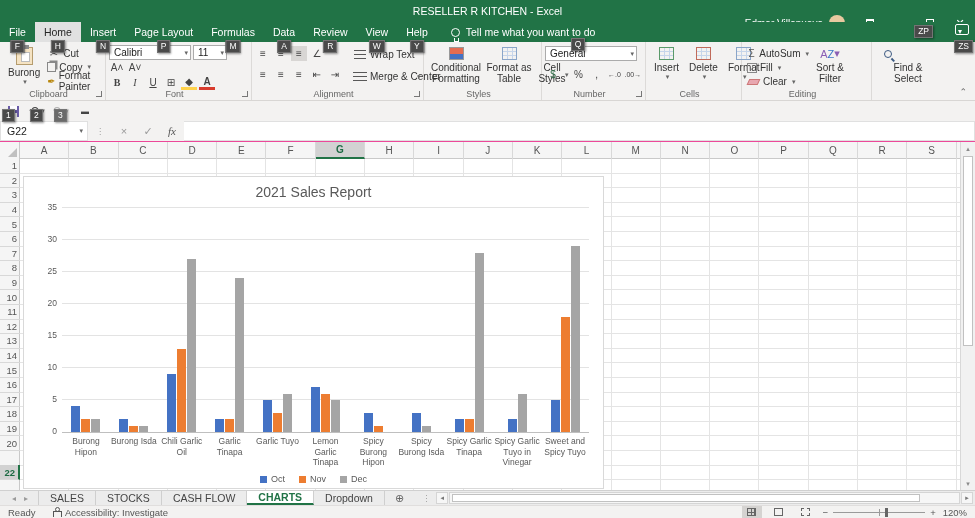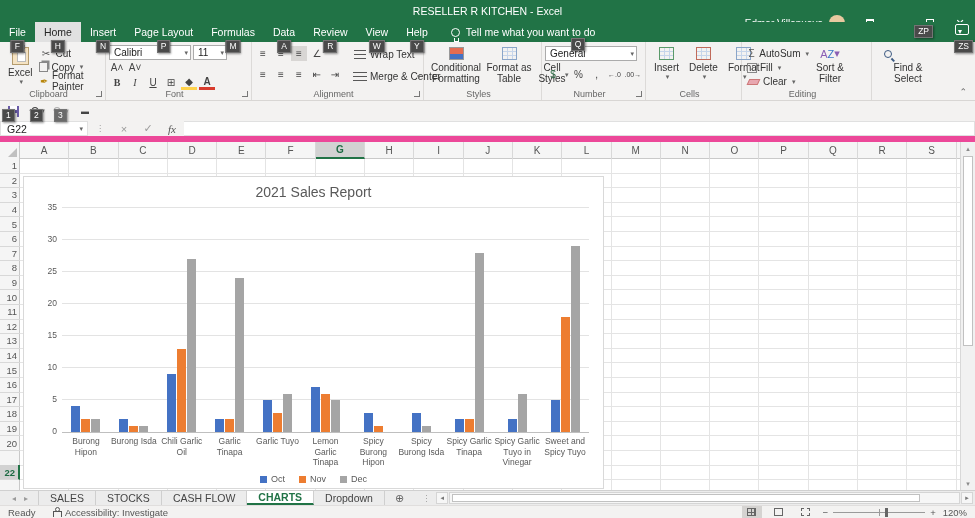--- a/index.html
+++ b/index.html
@@ -61,21 +61,21 @@
 
   
   #qatrow { position:absolute; left:0; top:101px; width:975px; height:20px; background:#f3f2f1; display:flex; align-items:center; padding-left:4px; gap:6px; }
   .qat-ic { position:relative; width:18px; height:16px; display:flex; align-items:center; justify-content:center; color:#444; font-size:12px; }
   .floppy { width:11px; height:11px; background:#6a5ca8; position:relative; }
   .floppy:before { content:""; position:absolute; left:2px; top:0; width:7px; height:4px; background:#fff; }
   .floppy:after { content:""; position:absolute; left:2px; bottom:0; width:7px; height:4px; background:#e8e8e8; }
   .dim { color:#b0b0b0; }
 
   
-  #formulabar { position:absolute; left:0; top:121px; width:975px; height:21px; background:#f3f2f1; border-bottom:6px solid #ec4899; display:flex; align-items:stretch; }
+  #formulabar { position:absolute; left:0; top:121px; width:975px; height:21px; background:#f3f2f1; border-bottom:1px solid #ec4899; display:flex; align-items:stretch; }
   #namebox { width:88px; background:#fff; border:1px solid #e0e0e0; display:flex; align-items:center; padding-left:6px; font-size:10.5px; color:#222; }
   #namebox .dd { margin-left:auto; margin-right:4px; }
   .fb-ic { width:24px; display:flex; align-items:center; justify-content:center; color:#9a9a9a; font-size:11px; }
   #fx { font-style:italic; font-family:"Liberation Serif","DejaVu Serif",serif; color:#555; }
   #formula-input { flex:1; background:#fff; border:1px solid #e0e0e0; border-left:none; }
 
   
   #sheet { position:absolute; left:0; top:142px; width:960px; height:348px; background:#fff; }
   #colheaders { position:absolute; left:0; top:0; height:17px; width:960px; background:#f5f5f5; border-bottom:1px solid #c9c9c9; display:flex; }
   #corner { width:20px; height:17px; border-right:1px solid #c9c9c9; position:relative; background:#f5f5f5; }
@@ -206,21 +206,21 @@
     </div>
   </div>
 <div id="tb-comment"></div>
 <span class="keytip" style="right:2px; top:40px;">ZS</span>
 
 <div id="ribbon">
 
   <div class="rgroup" style="width:106px;">
     <div class="bigbtn">
       <div class="paste-ic"></div>
-      <span class="lbl">Excel</span>
+      <span class="lbl">Burong</span>
       <span class="dd">▾</span>
     </div>
     <div class="sstack">
       <div class="sbtn">
           <span class="mini">✂</span>
           <span>Cut</span>
         </div>
       <div class="sbtn">
           <span class="mini" style="border:1px solid #888; width:9px; height:10px; box-shadow:2px -2px 0 -0.5px #888;"></span>
           <span>Copy</span>

